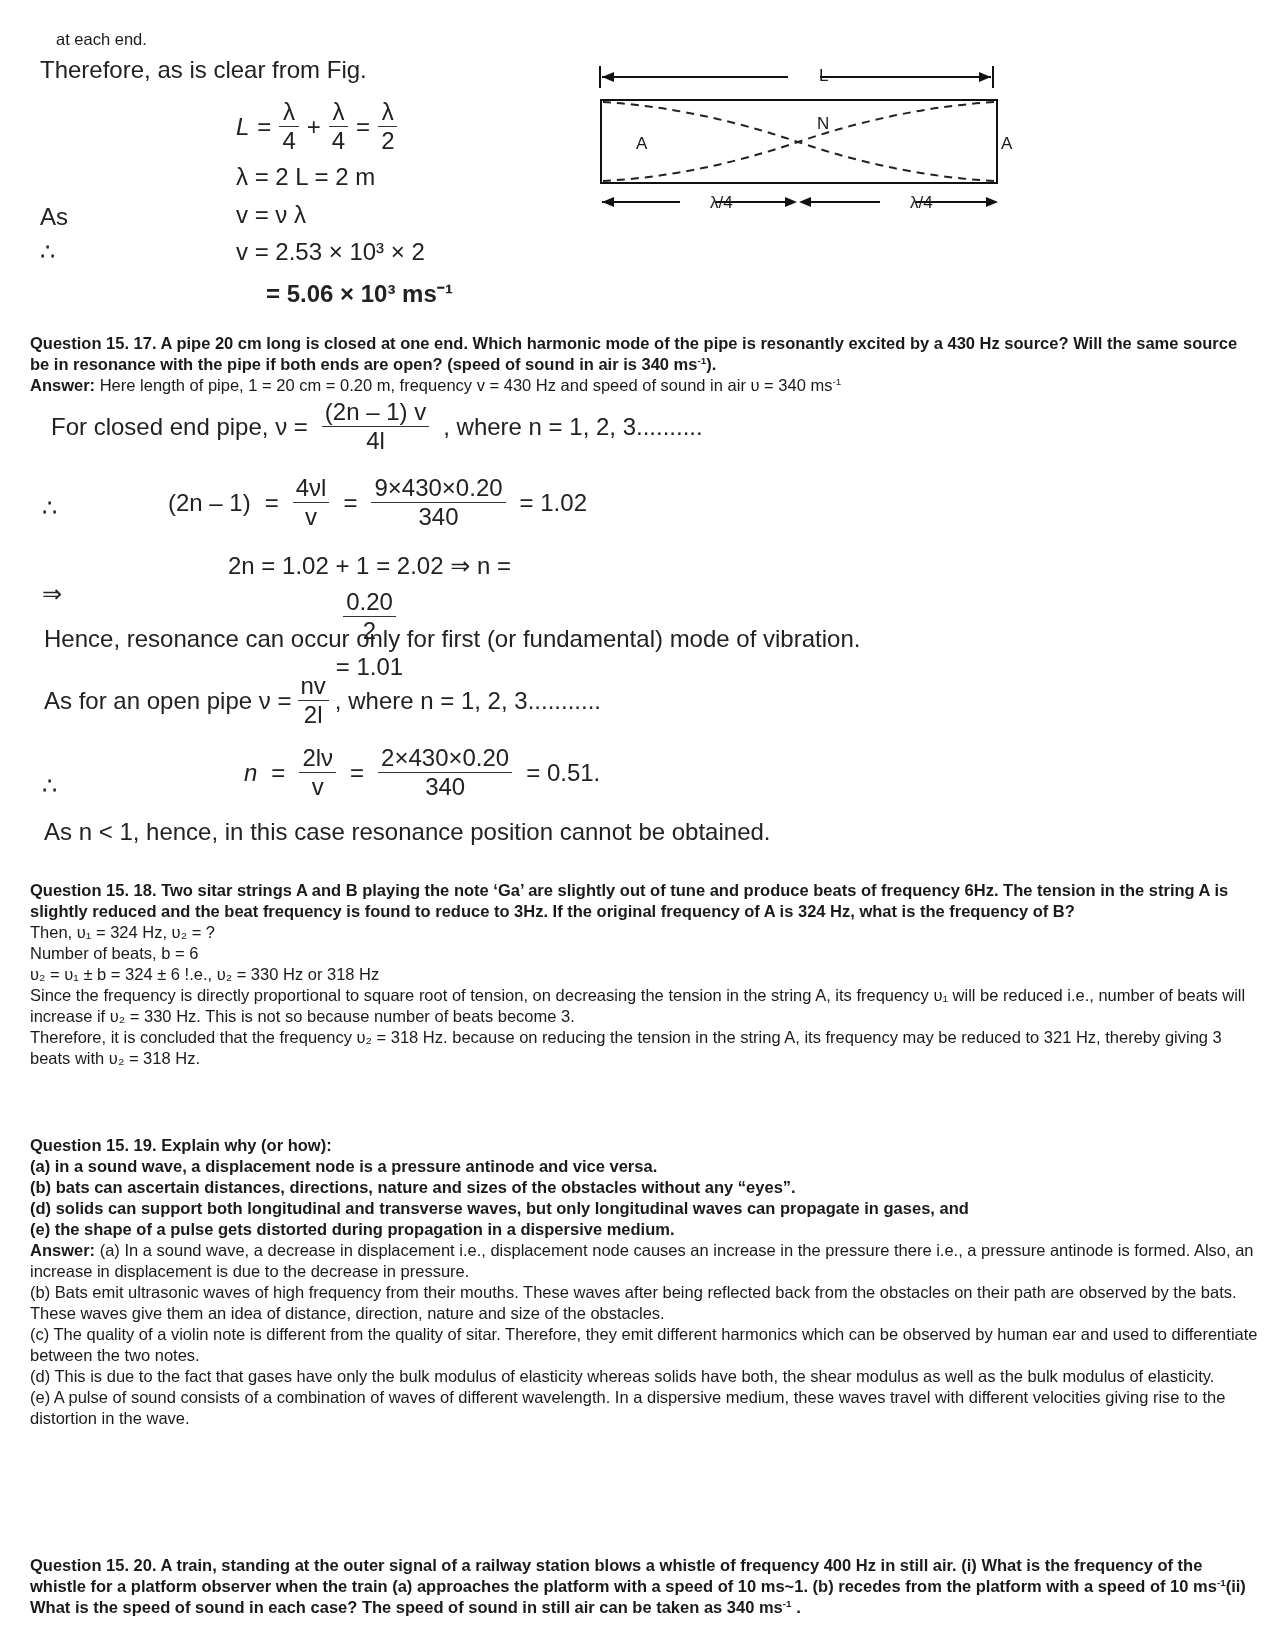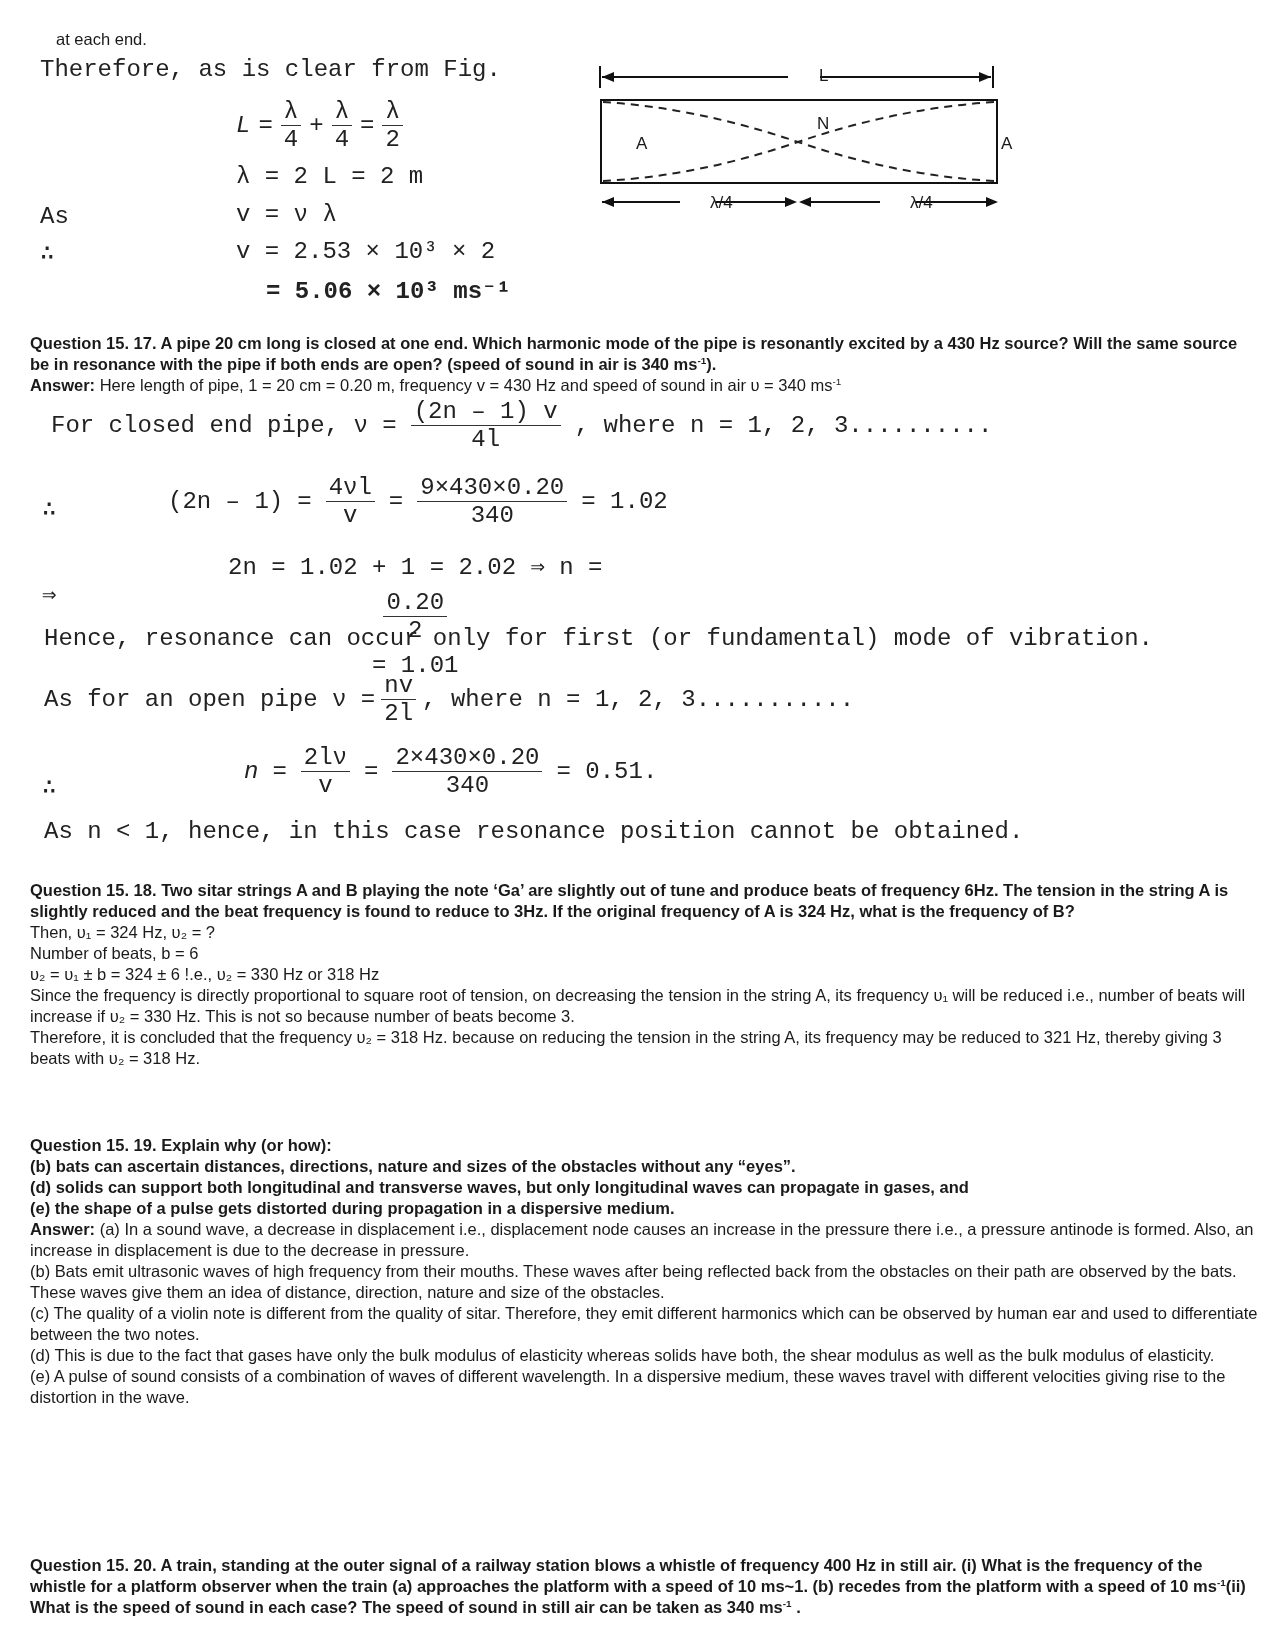--- a/index.html
+++ b/index.html
@@ -1,18 +1,18 @@
 <!DOCTYPE html>
 <html><head>
 <meta charset="utf-8">
 <style>
   html, body { margin: 0; padding: 0; background: #ffffff; }
   body { width: 1275px; height: 1645px; position: relative; overflow: hidden; color: #1a1a1a; }
   .sans { font-family: "Liberation Sans", sans-serif; font-size: 16.5px; line-height: 21px; margin-left: 26px; }
-  .serif { font-family: Liberation Mono, monospace; font-size: 24px; color: #222; }
+  .serif { font-family: Liberation Sans, sans-serif; font-size: 24px; color: #222; }
   .abs { position: absolute; }
   .b { font-weight: bold; }
   .q { position: absolute; left: 30px; width: 1230px; font-family: "Liberation Sans", sans-serif; font-size: 16.5px; line-height: 21px; }
   .q .title { font-weight: bold; }
   .frac { display: inline-block; vertical-align: middle; text-align: center; }
   .frac > span { display: block; padding: 0 3px; }
   .frac .num { border-bottom: 1.5px solid #333; }
   i.m { font-style: italic; }
   sup { font-size: 60%; line-height: 0; }
 </style>
@@ -154,20 +154,21 @@
   <div class="title">Question 15. 18. Two sitar strings A and B playing the note ‘Ga’ are slightly out of tune and produce beats of frequency 6Hz. The tension in the string A is slightly reduced and the beat frequency is found to reduce to 3Hz. If the original frequency of A is 324 Hz, what is the frequency of B?</div>
   <div>Then, υ₁ = 324 Hz, υ₂ = ?</div>
   <div>Number of beats, b = 6</div>
   <div>υ₂ = υ₁ ± b = 324 ± 6 !.e., υ₂ = 330 Hz or 318 Hz</div>
   <div>Since the frequency is directly proportional to square root of tension, on decreasing the tension in the string A, its frequency υ₁ will be reduced i.e., number of beats will increase if υ₂ = 330 Hz. This is not so because number of beats become 3.</div>
   <div>Therefore, it is concluded that the frequency υ₂ = 318 Hz. because on reducing the tension in the string A, its frequency may be reduced to 321 Hz, thereby giving 3 beats with υ₂ = 318 Hz.</div>
 </div>
 
 <div class="q" style="top:1135px;">
   <div class="title">Question 15. 19. Explain why (or how):</div>
+  <div class="title">(a) in a sound wave, a displacement node is a pressure antinode and vice versa.</div>
   <div class="title">(b) bats can ascertain distances, directions, nature and sizes of the obstacles without any “eyes”.</div>
   <div class="title">(d) solids can support both longitudinal and transverse waves, but only longitudinal waves can propagate in gases, and</div>
   <div class="title">(e) the shape of a pulse gets distorted during propagation in a dispersive medium.</div>
   <div><span class="b">Answer:</span><span>  (a) In a sound wave, a decrease in displacement i.e., displacement node causes an increase in the pressure there i.e., a pressure antinode is formed. Also, an increase in displacement is due to the decrease in pressure.</span></div>
   <div>(b) Bats emit ultrasonic waves of high frequency from their mouths. These waves after being reflected back from the obstacles on their path are observed by the bats. These waves give them an idea of distance, direction, nature and size of the obstacles.</div>
   <div>(c) The quality of a violin note is different from the quality of sitar. Therefore, they emit different harmonics which can be observed by human ear and used to differentiate between the two notes.</div>
   <div>(d) This is due to the fact that gases have only the bulk modulus of elasticity whereas solids have both, the shear modulus as well as the bulk modulus of elasticity.</div>
   <div>(e) A pulse of sound consists of a combination of waves of different wavelength. In a dispersive medium, these waves travel with different velocities giving rise to the distortion in the wave.</div>
 </div>
 

